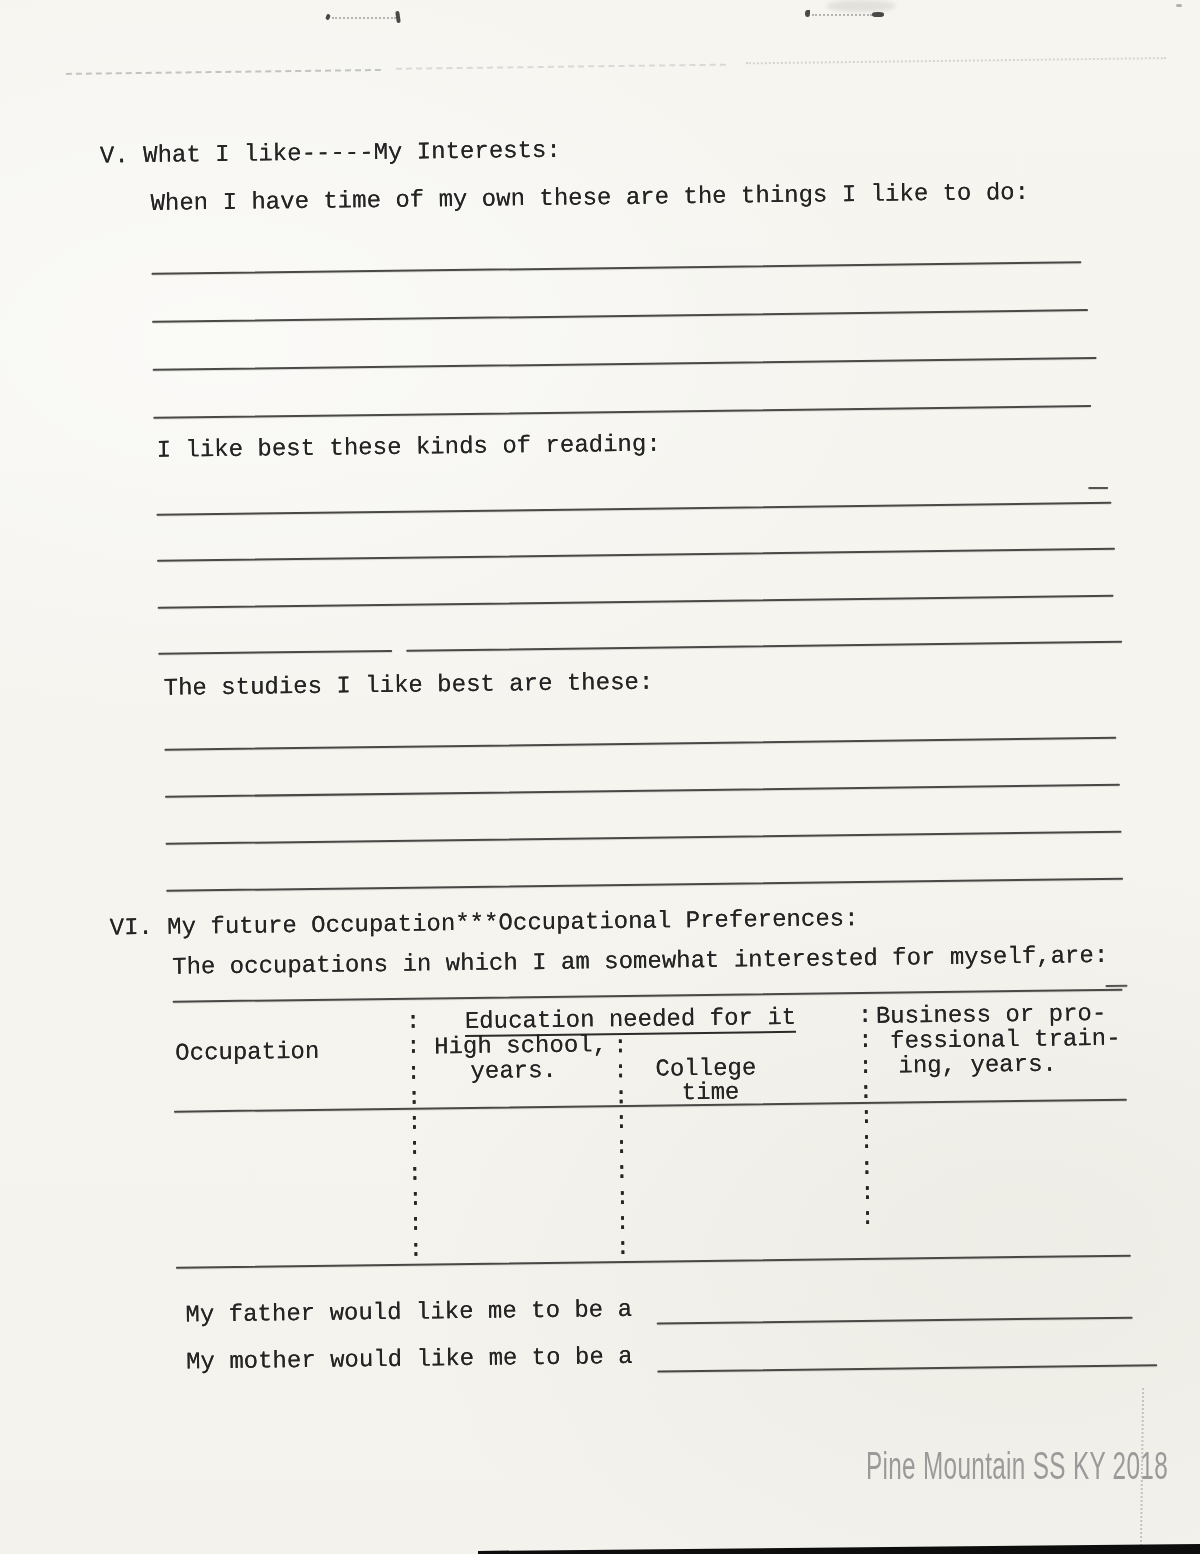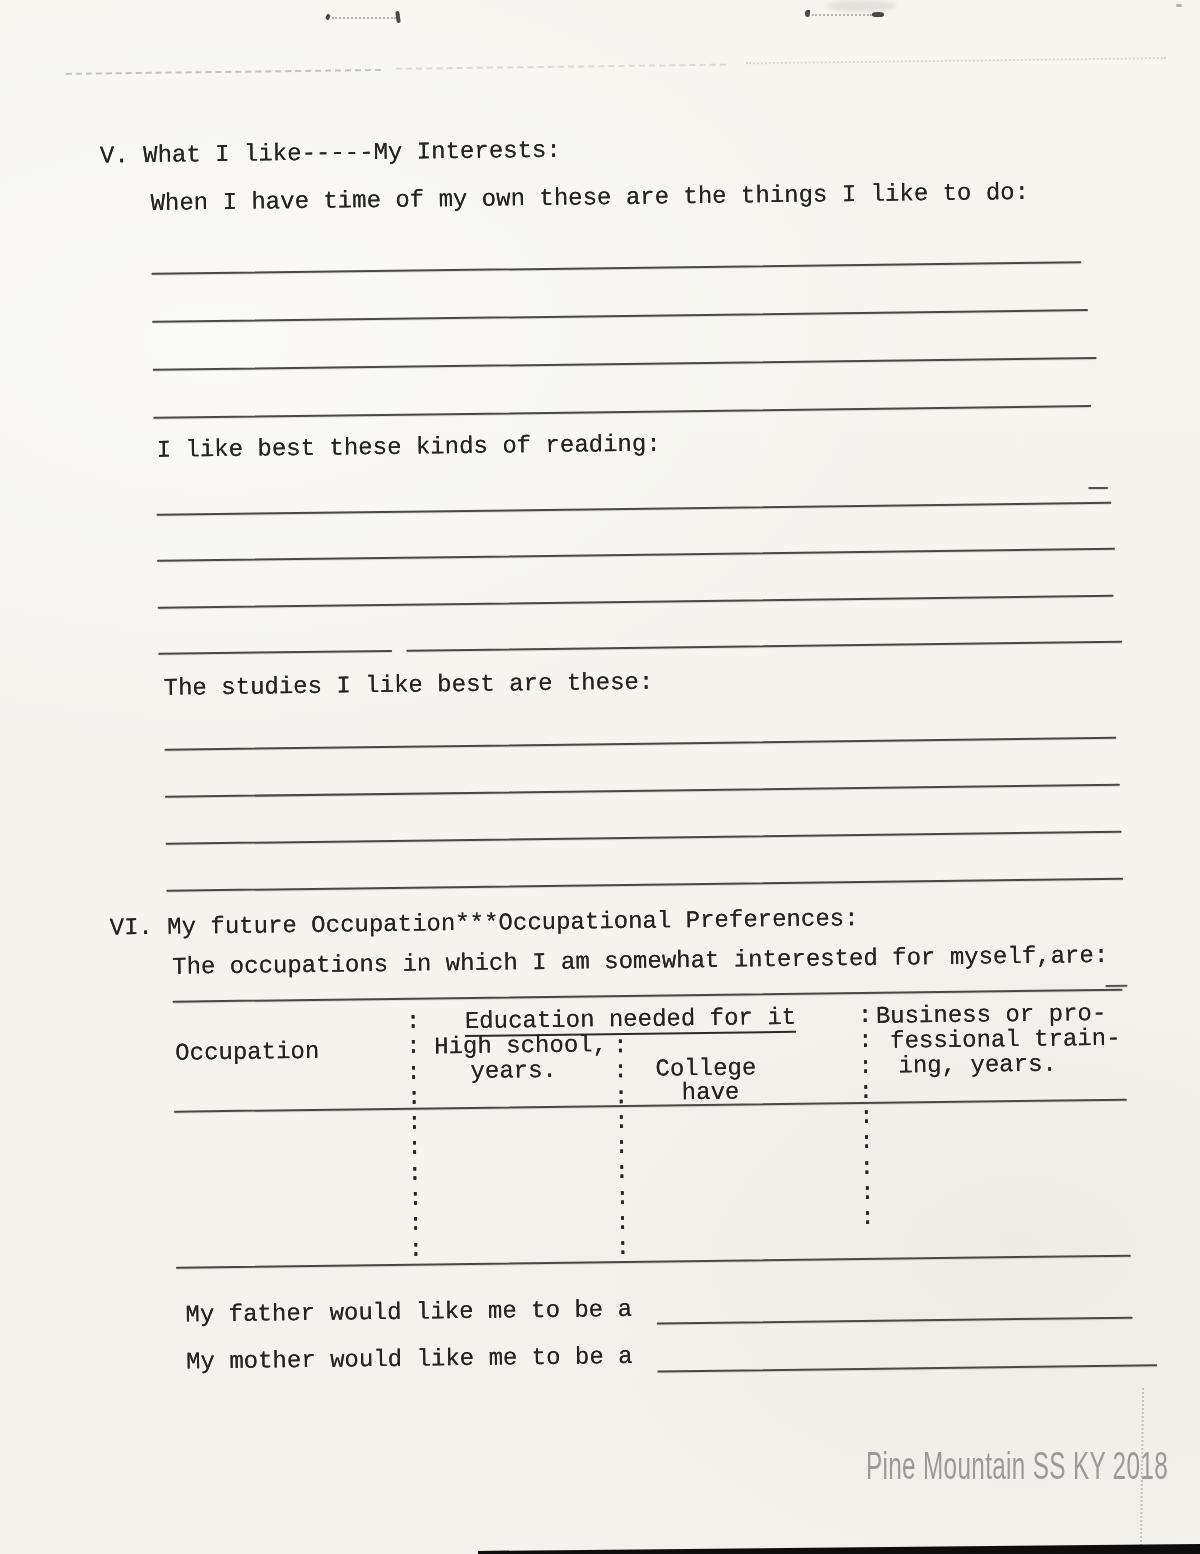--- a/index.html
+++ b/index.html
@@ -101,21 +101,21 @@
       <div class="t" style="left:863px;top:1014px">Business or pro-</div>
       <div class="t" style="left:877px;top:1039px">fessional train-</div>
       <div class="t" style="left:885px;top:1064px">ing, years.</div>
 
       <div class="t" style="left:162px;top:1042px">Occupation</div>
 
       <div class="t" style="left:421px;top:1039px">High school,</div>
       <div class="t" style="left:457px;top:1064px">years.</div>
 
       <div class="t" style="left:642px;top:1064px">College</div>
-      <div class="t" style="left:668px;top:1088px">have</div>
+      <div class="t" style="left:668px;top:1088px">time</div>
 
       <div class="rule" style="left:160px;top:1112px;width:953px"></div>
 
       <div class="colstack" style="left:393px;top:1013px">
         <span>:</span>
           <span>:</span>
           <span>:</span>
           <span>:</span>
           <span>:</span>
           <span>:</span>

